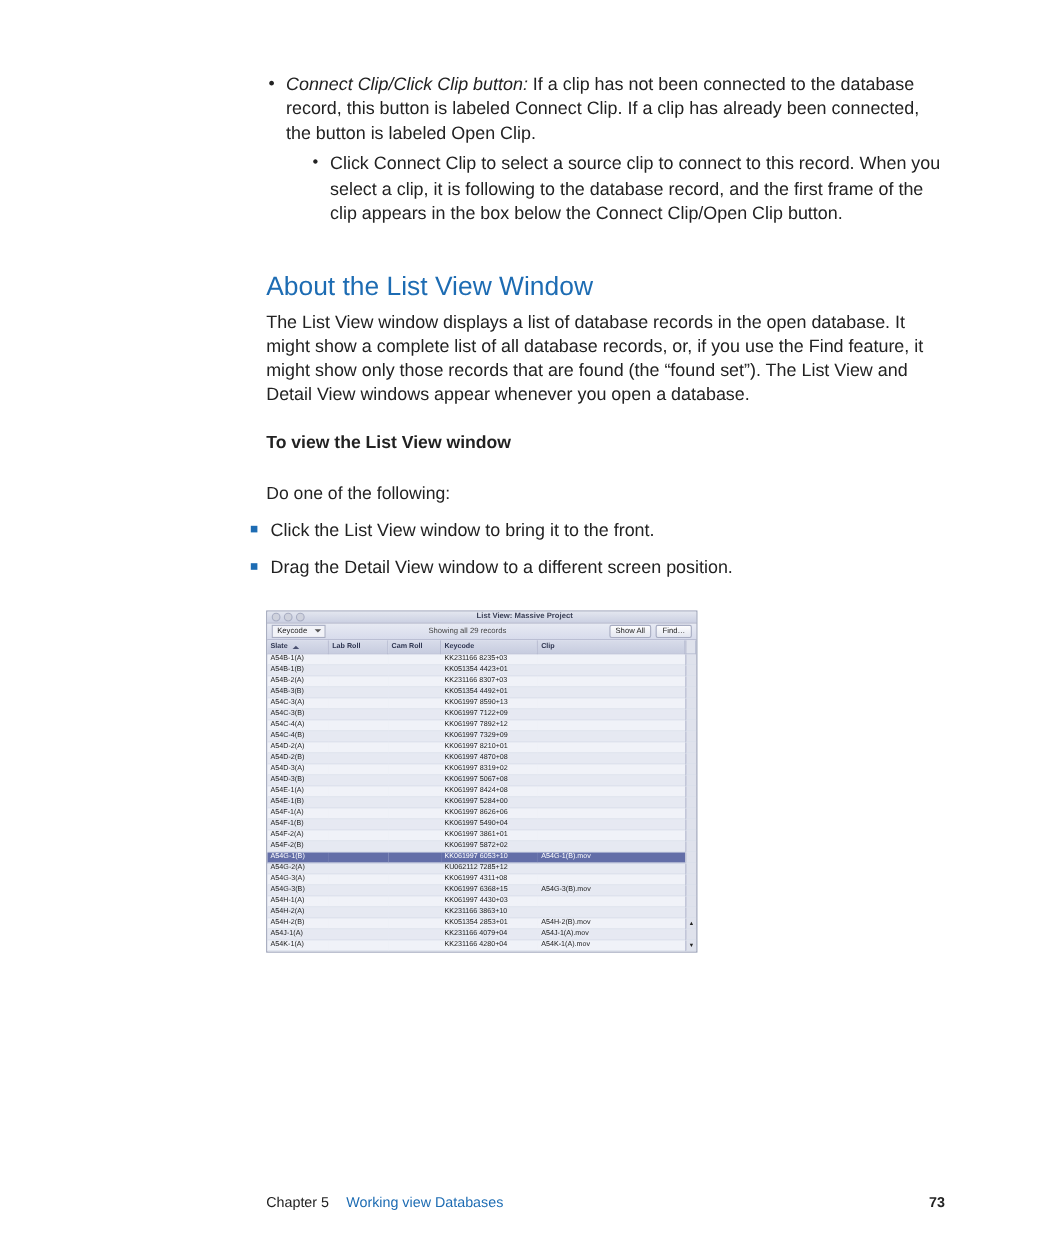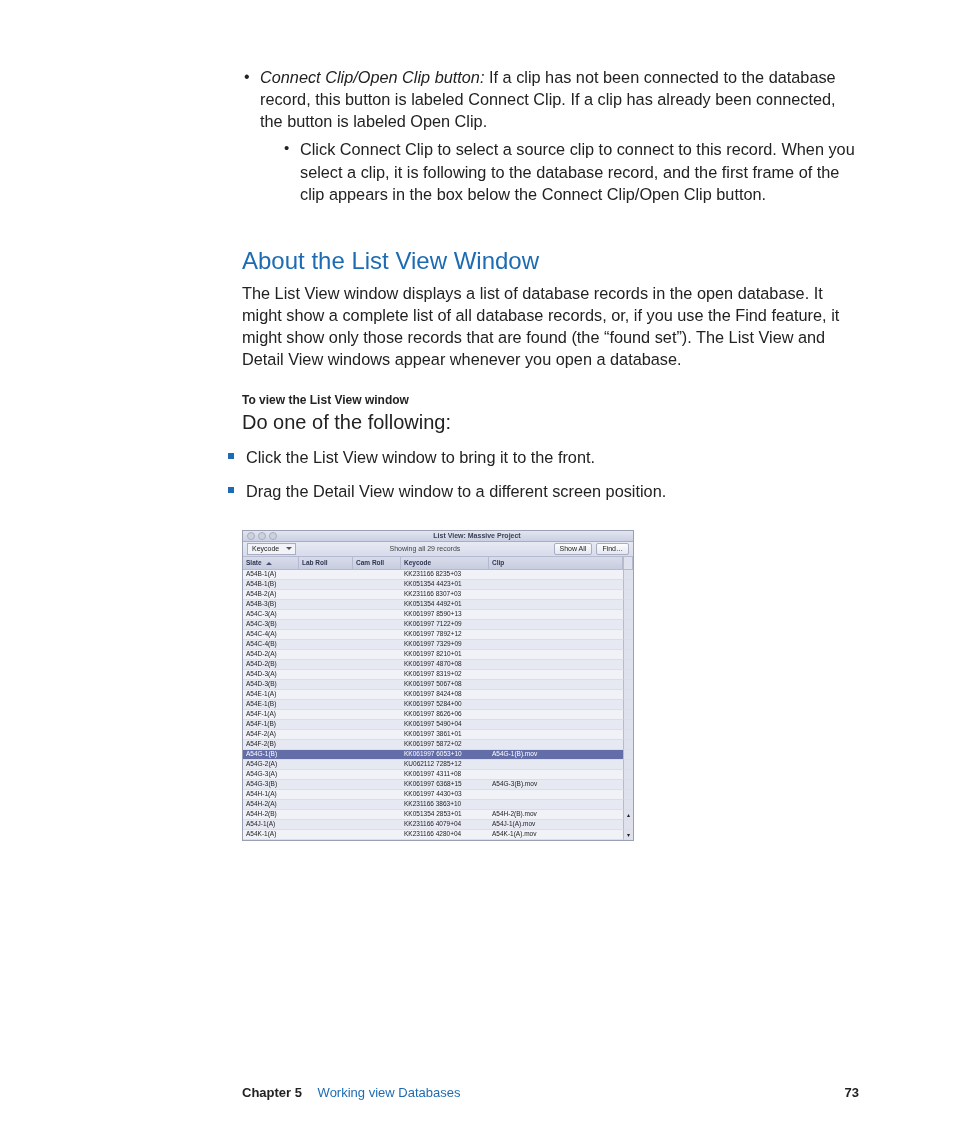--- a/index.html
+++ b/index.html
@@ -60,21 +60,21 @@
     font-size: 15px;
   }
   .h2 {
     color: #1d6cb3;
     font-size: 24px;
     font-weight: 400;
     margin: 40px 0 4px 0;
   }
   .step-title {
     font-weight: 600;
-    font-size: 12px;
+    font-size: 16px;
     margin-top: 22px;
   }
   .square-list {
     list-style: none;
     margin: 10px 0 0 -14px;
     padding: 0;
   }
   .square-list > li {
     position: relative;
     padding-left: 18px;
@@ -214,45 +214,45 @@
   .footer {
     position: absolute;
     left: 242px;
     right: 95px;
     bottom: 45px;
     display: flex;
     justify-content: space-between;
     align-items: baseline;
     font-size: 13px;
   }
-  .footer .chap { font-weight: 700; color: #222; }
+  .footer .chap { font-weight: 400; color: #222; }
   .footer .chap-title { color: #1d6cb3; font-weight: 400; margin-left: 12px; }
   .footer .pnum { font-weight: 700; color: #222; }
 </style>
 </head>
 <body>
 
 <div class="page">
   <div class="body-text">
 
 
     <ul class="bullet-list">
       <li>
-        <span class="italic">Connect Clip/Open Clip button:</span><span>  If a clip has not been connected to the database record, this button is labeled Connect Clip. If a clip has already been connected, the button is labeled Open Clip.</span>
+        <span class="italic">Connect Clip/Click Clip button:</span><span>  If a clip has not been connected to the database record, this button is labeled Connect Clip. If a clip has already been connected, the button is labeled Open Clip.</span>
         <ul class="sub-bullets">
           <li>Click Connect Clip to select a source clip to connect to this record. When you select a clip, it is following to the database record, and the first frame of the clip appears in the box below the Connect Clip/Open Clip button.</li>
         </ul>
       </li>
     </ul>
 
     <h2 class="h2">About the List View Window</h2>
     <p style="margin:0;">The List View window displays a list of database records in the open database. It might show a complete list of all database records, or, if you use the Find feature, it might show only those records that are found (the “found set”). The List View and Detail View windows appear whenever you open a database.</p>
 
     <div class="step-title">To view the List View window</div>
-    <div style="font-size:20px;">Do one of the following:</div>
+    <div style="font-size:16px;margin-top:25px;">Do one of the following:</div>
 
     <ul class="square-list">
       <li>Click the List View window to bring it to the front.</li>
       <li>Drag the Detail View window to a different screen position.</li>
     </ul>
 
     <div class="listview-shot">
       <div class="lv-titlebar">
         <div class="tl-btns">
           <div class="tl-btn"></div>

